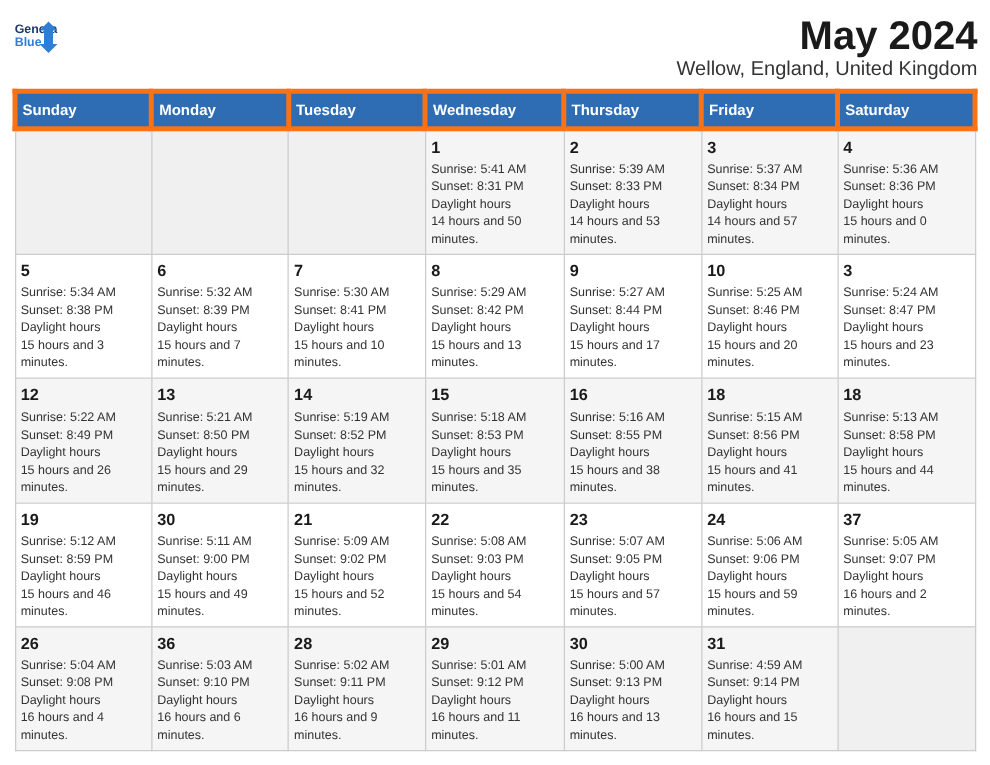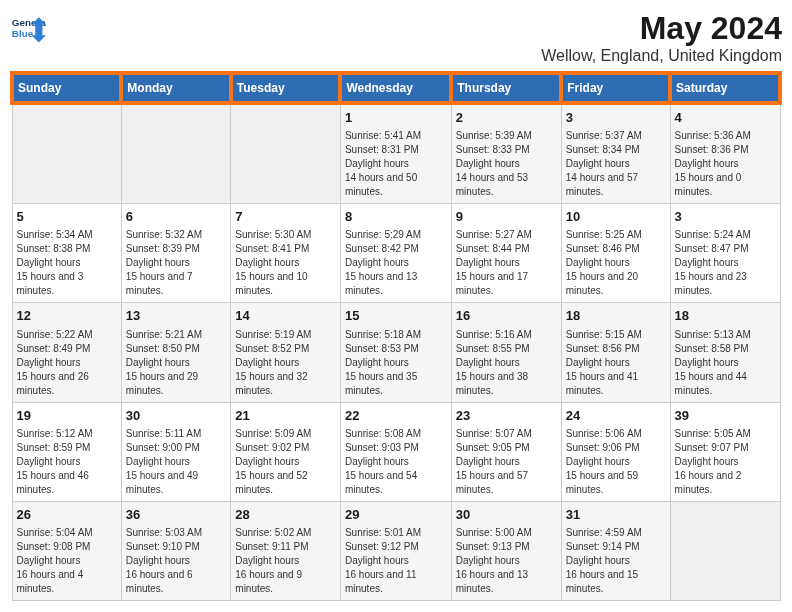--- a/index.html
+++ b/index.html
@@ -216,21 +216,21 @@
         </td>
         <td>
           <span class="day-num">23</span>
           <div class="day-detail">Sunrise: 5:07 AM<br>Sunset: 9:05 PM<br>Daylight hours<br>15 hours and 57 minutes.</div>
         </td>
         <td>
           <span class="day-num">24</span>
           <div class="day-detail">Sunrise: 5:06 AM<br>Sunset: 9:06 PM<br>Daylight hours<br>15 hours and 59 minutes.</div>
         </td>
         <td>
-          <span class="day-num">39</span>
+          <span class="day-num">37</span>
           <div class="day-detail">Sunrise: 5:05 AM<br>Sunset: 9:07 PM<br>Daylight hours<br>16 hours and 2 minutes.</div>
         </td>
       </tr>
       <tr>
         <td>
           <span class="day-num">26</span>
           <div class="day-detail">Sunrise: 5:04 AM<br>Sunset: 9:08 PM<br>Daylight hours<br>16 hours and 4 minutes.</div>
         </td>
         <td>
           <span class="day-num">36</span>

